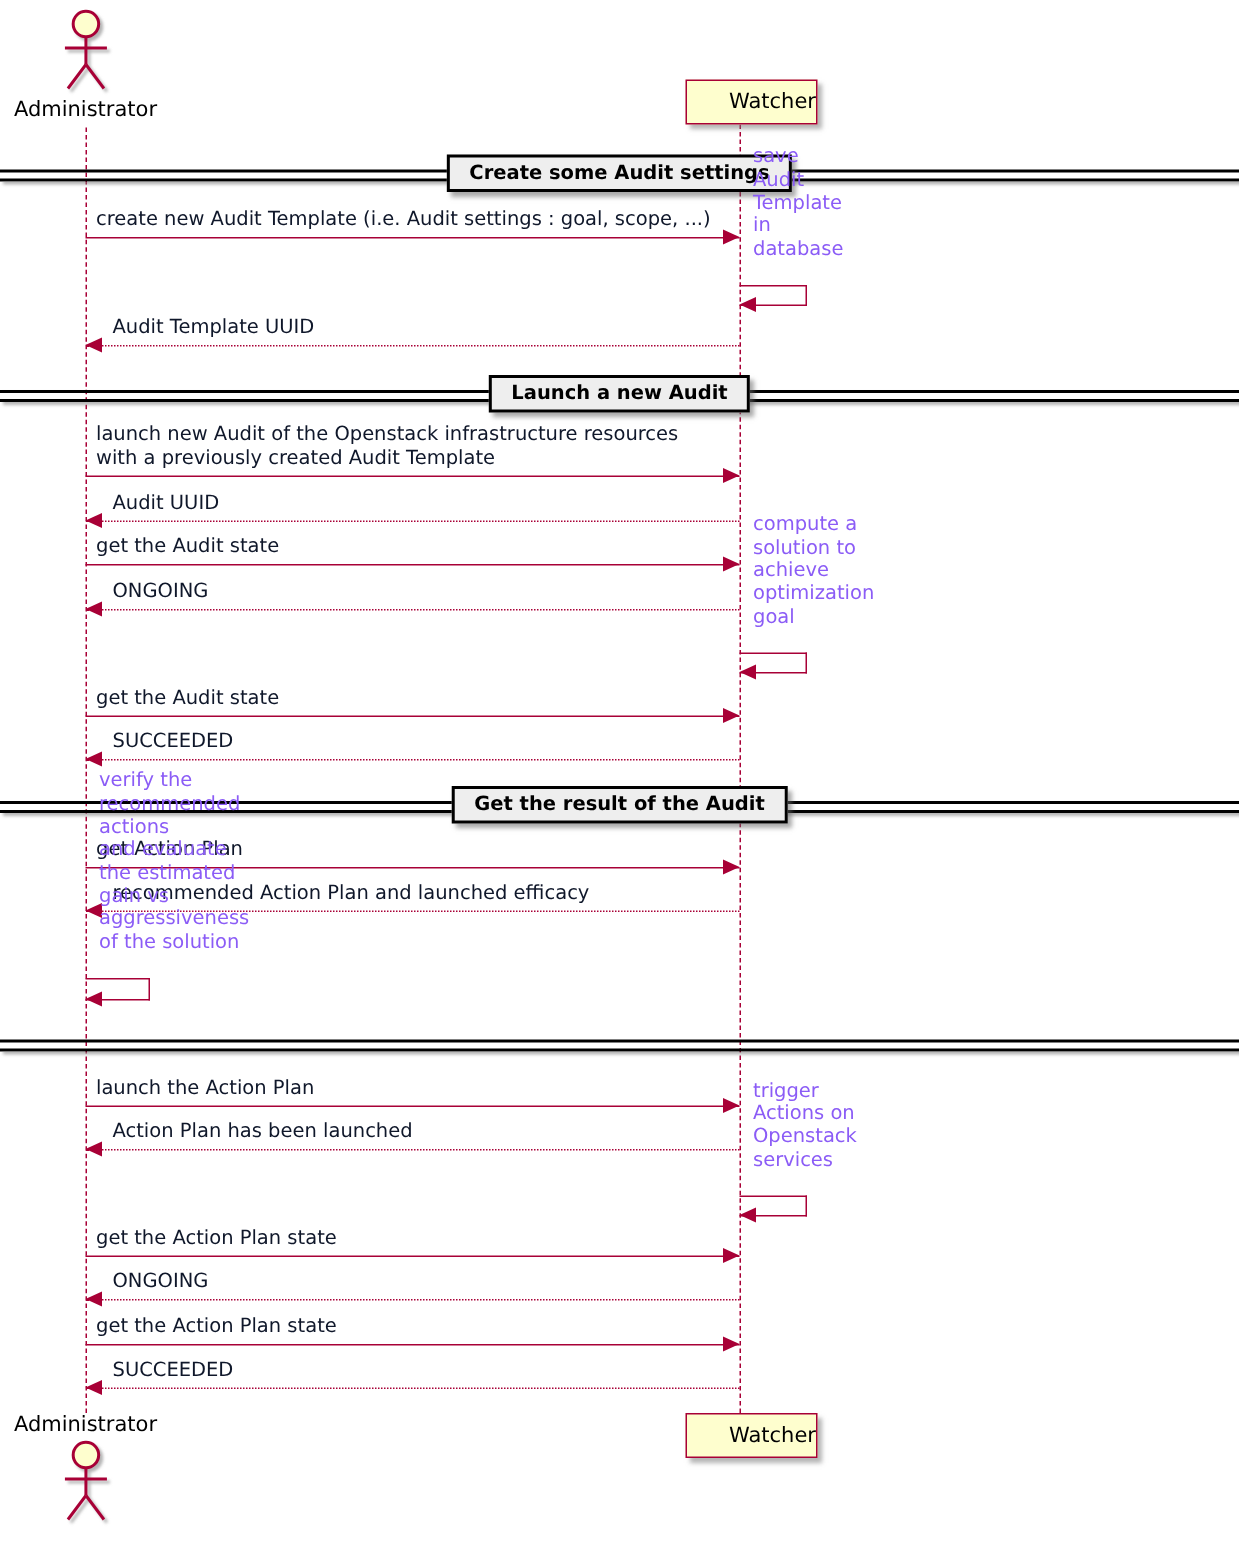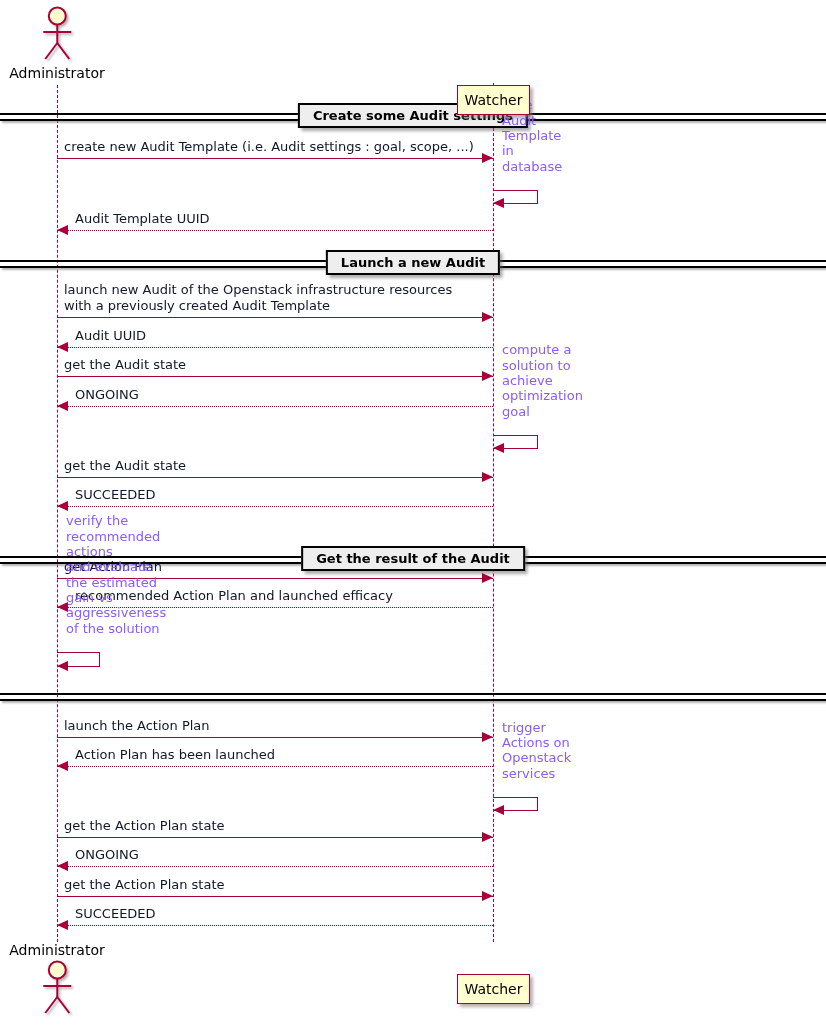--- a/index.html
+++ b/index.html
@@ -10,25 +10,25 @@
   }
   
   .lifeline{position:absolute;width:0;border-left:1px dashed #A80036;z-index:1;}
   
   .actor{position:absolute;display:flex;flex-direction:column;align-items:center;z-index:3;transform:translateX(-50%);}
   .actor svg{filter:drop-shadow(2.5px 2.5px 1px rgba(140,140,140,0.65));}
   .actor-label{font-size:14px;margin-top:2px;white-space:nowrap;}
   .actor.bottom .actor-label{margin-top:0;margin-bottom:2px;}
   
   .participant{
-    position:absolute;width:73px;height:30px;box-sizing:border-box;
+    position:absolute;width:88px;height:30px;box-sizing:border-box;
     background:#FEFECE;border:1.5px solid #A80036;
     box-shadow:3px 3px 3px rgba(120,120,120,0.55);
-    display:flex;align-items:center;justify-content:center;
-    font-size:14px;z-index:3;margin-top:32px;
+    display:flex;align-items:center;justify-content:flex-end;
+    font-size:14px;z-index:3;
   }
   
   .divider{position:absolute;left:0;width:826px;height:25px;z-index:2;}
   .divider-rule{
     position:absolute;left:0;right:0;top:10px;height:4px;
     border-top:2px solid #000;border-bottom:2px solid #000;
     box-shadow:2px 2px 2px rgba(130,130,130,0.6);
   }
   .divider-box{
     position:absolute;left:50%;transform:translateX(-50%);top:0;height:25px;box-sizing:border-box;
@@ -154,21 +154,21 @@
     <div class="line"></div>
     <div class="arr right"></div>
   </div>
 
   <div class="msg dotted" style="top:506px;">
     <div class="label">SUCCEEDED</div>
     <div class="line"></div>
     <div class="arr left"></div>
   </div>
 
-  <div class="divider" style="top:546px;">
+  <div class="divider" style="top:524px;">
     <div class="divider-rule"></div>
     <div class="divider-box">
       <span>Get the result of the Audit</span>
     </div>
   </div>
 
   <div class="msg solid" style="top:578px;">
     <div class="label">get Action Plan</div>
     <div class="line"></div>
     <div class="arr right"></div>

